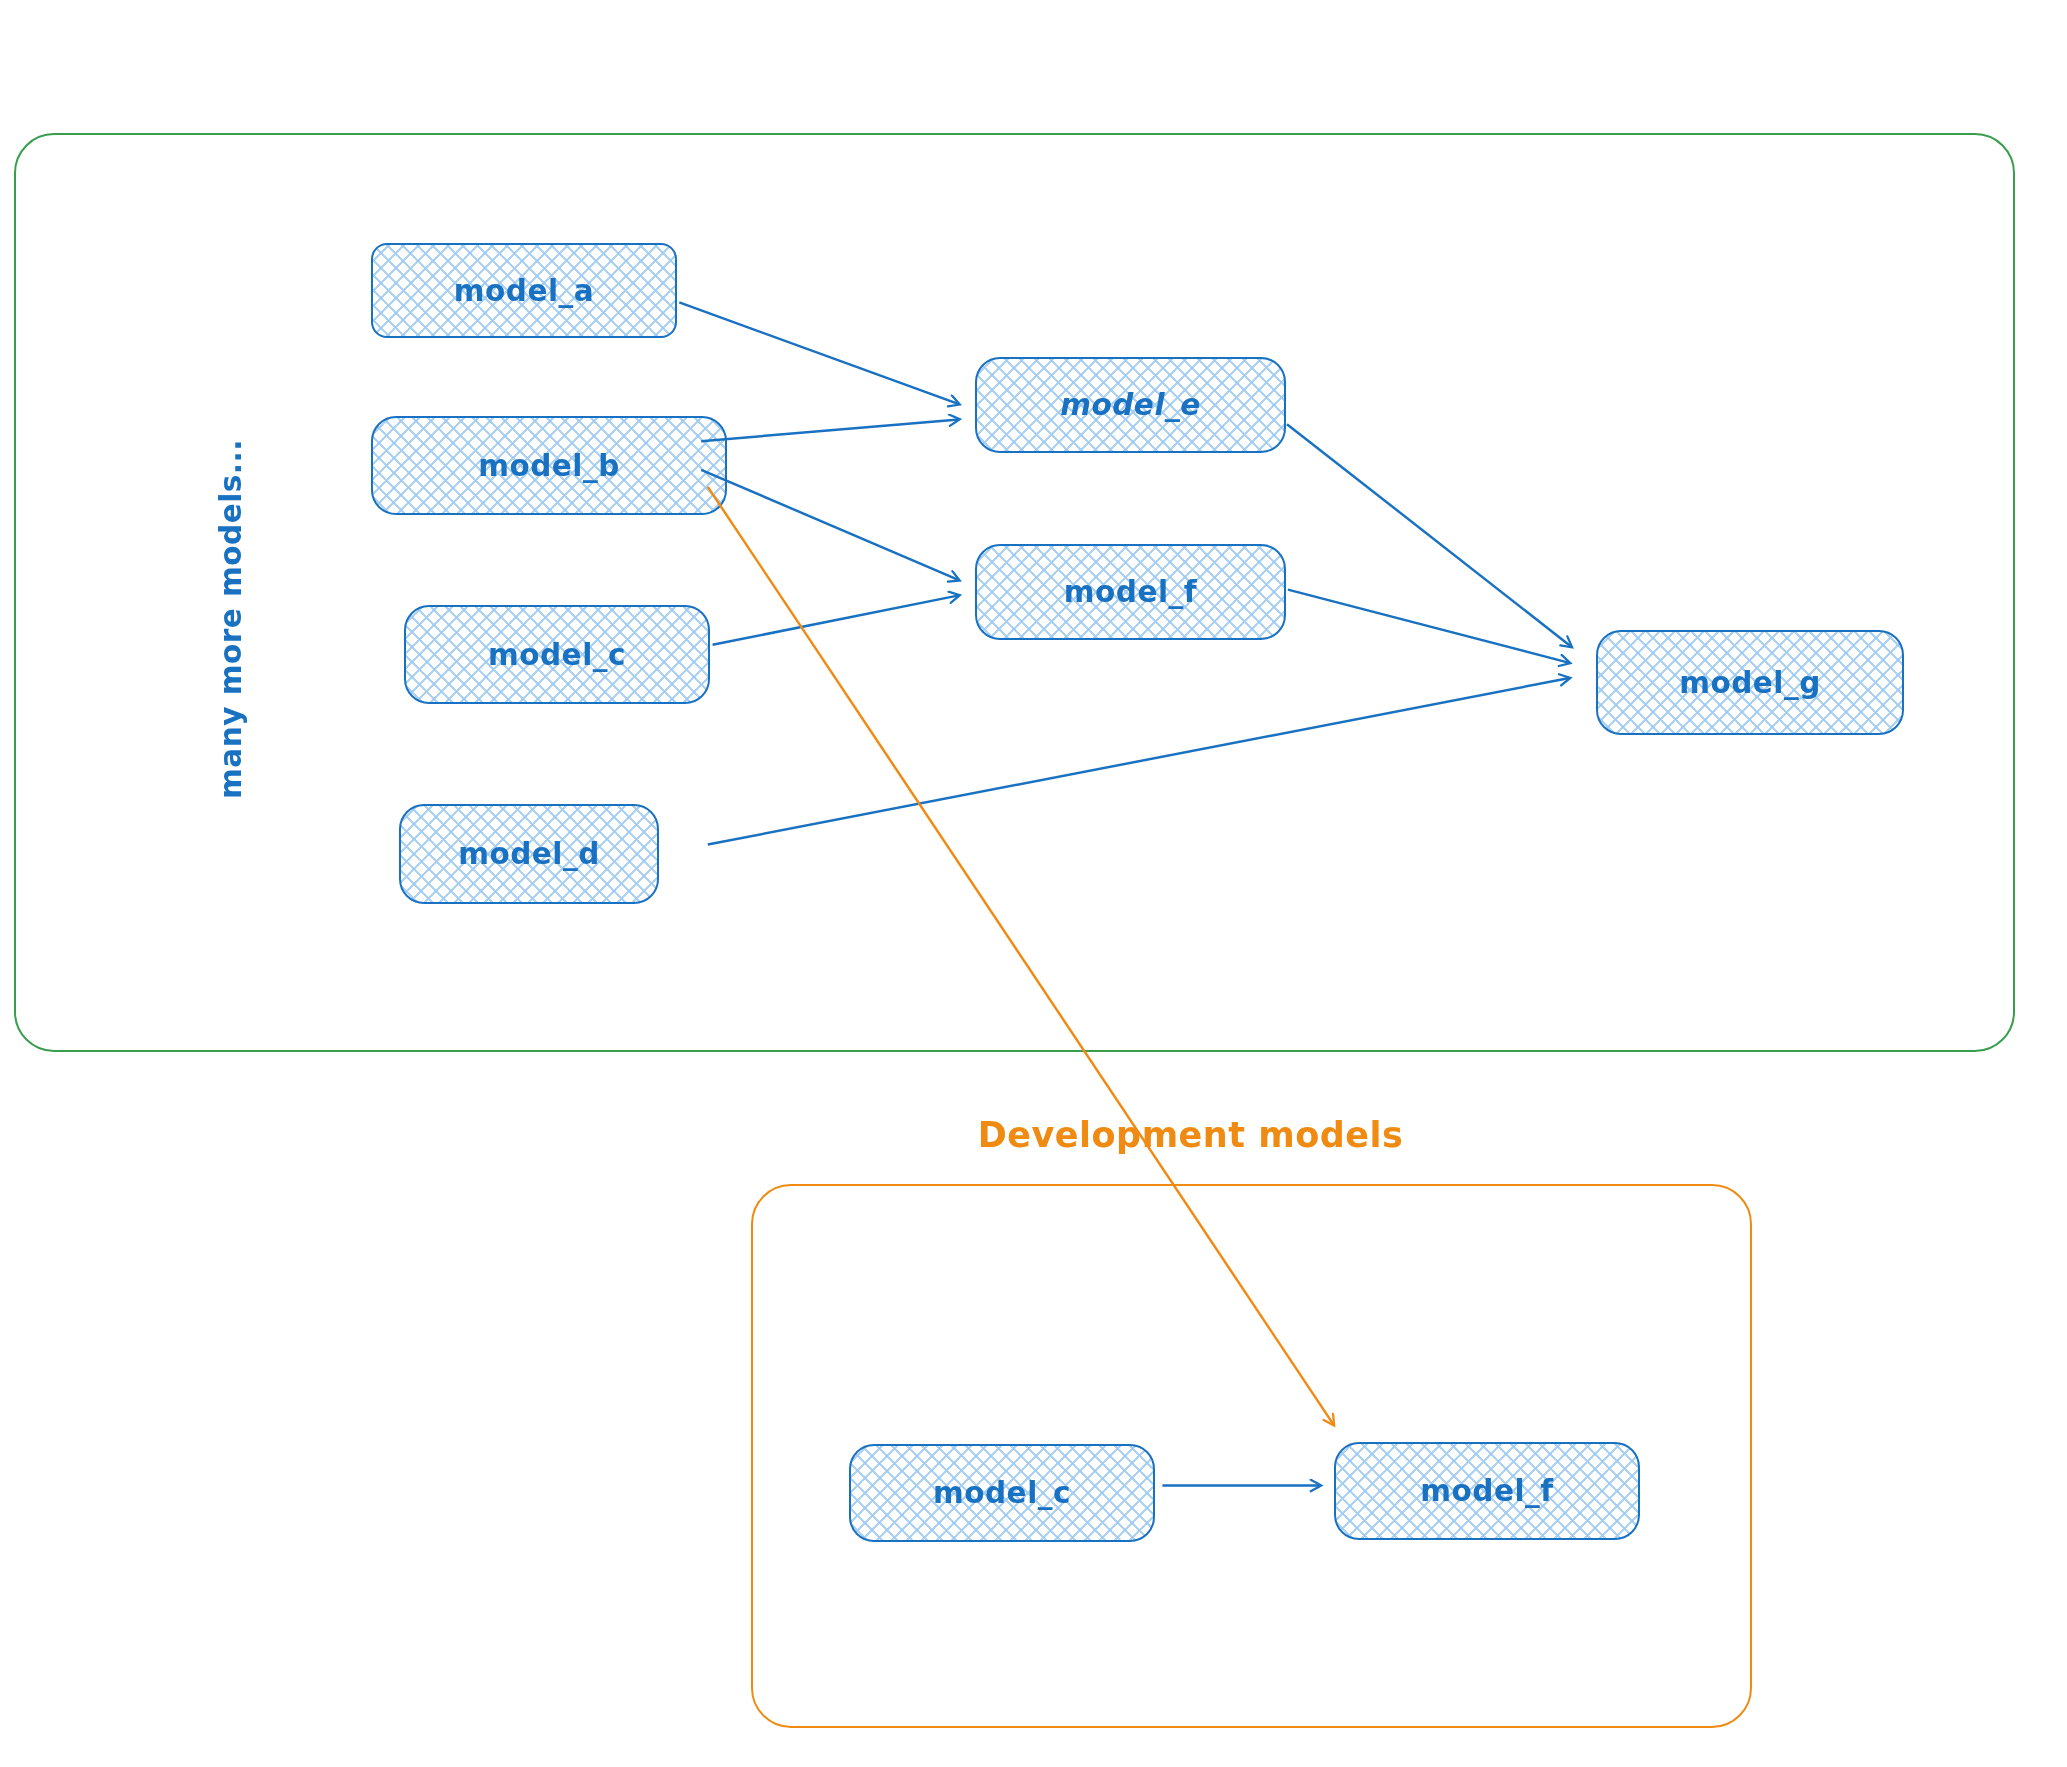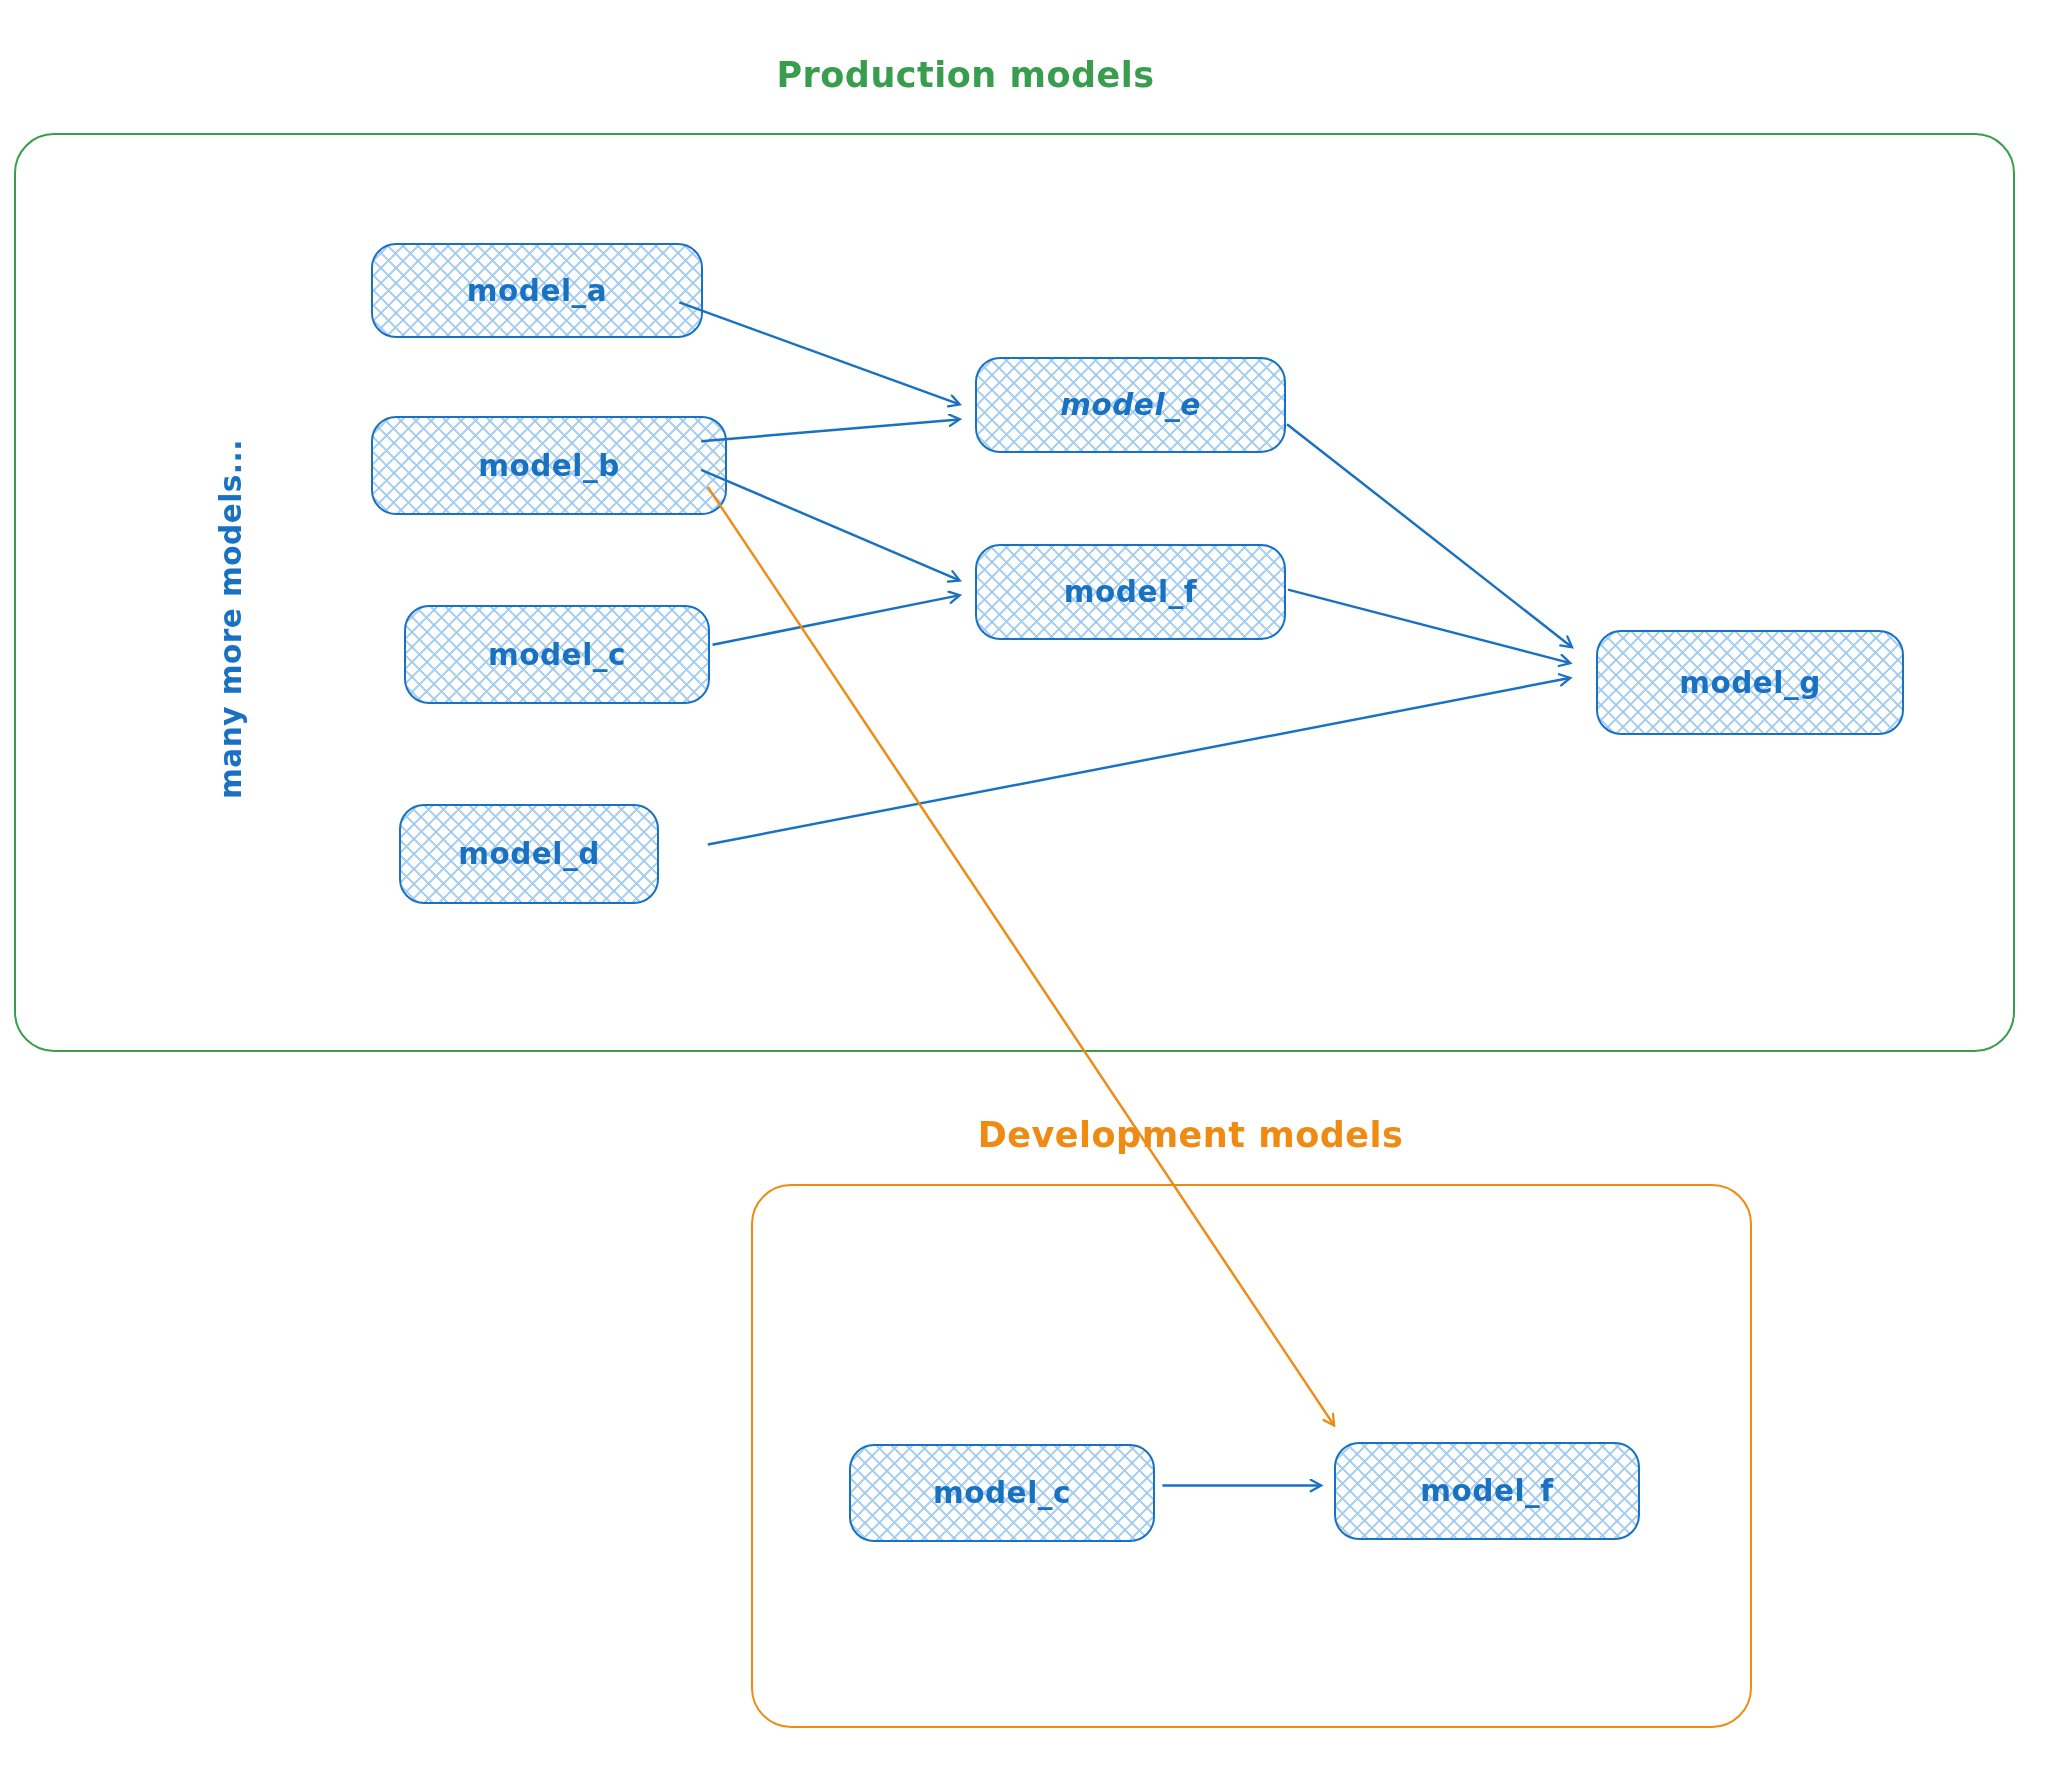--- a/index.html
+++ b/index.html
@@ -81,32 +81,31 @@
     width: 2068px;
     height: 1767px;
     pointer-events: none;
   }
 </style>
 </head>
 <body>
 
 <div id="canvas">
 
-  <div class="group-title" id="production-title">Production models</div>
 
   <div class="group-box" id="production-box"></div>
 
   <div class="group-title" id="development-title">Development models</div>
 
   <div class="group-box" id="development-box"></div>
 
   <div class="side-label">many more models...</div>
 
   <div id="nodes-layer">
-      <div class="node" style="left: 371px; top: 243px; width: 332px; height: 95px;">model_a</div>
+      <div class="node" style="left: 371px; top: 243px; width: 306px; height: 95px; border-radius: 16px;">model_a</div>
       <div class="node" style="left: 371px; top: 416px; width: 356px; height: 99px;">model_b</div>
       <div class="node" style="left: 404px; top: 605px; width: 306px; height: 99px;">model_c</div>
       <div class="node" style="left: 399px; top: 804px; width: 260px; height: 100px;">model_d</div>
       <div class="node" style="left: 975px; top: 357px; width: 311px; height: 96px; font-style: italic;">model_e</div>
       <div class="node" style="left: 975px; top: 544px; width: 311px; height: 96px;">model_f</div>
       <div class="node" style="left: 1596px; top: 630px; width: 308px; height: 105px;">model_g</div>
       <div class="node" style="left: 849px; top: 1444px; width: 306px; height: 98px;">model_c</div>
       <div class="node" style="left: 1334px; top: 1442px; width: 306px; height: 98px;">model_f</div>
     </div>
 

